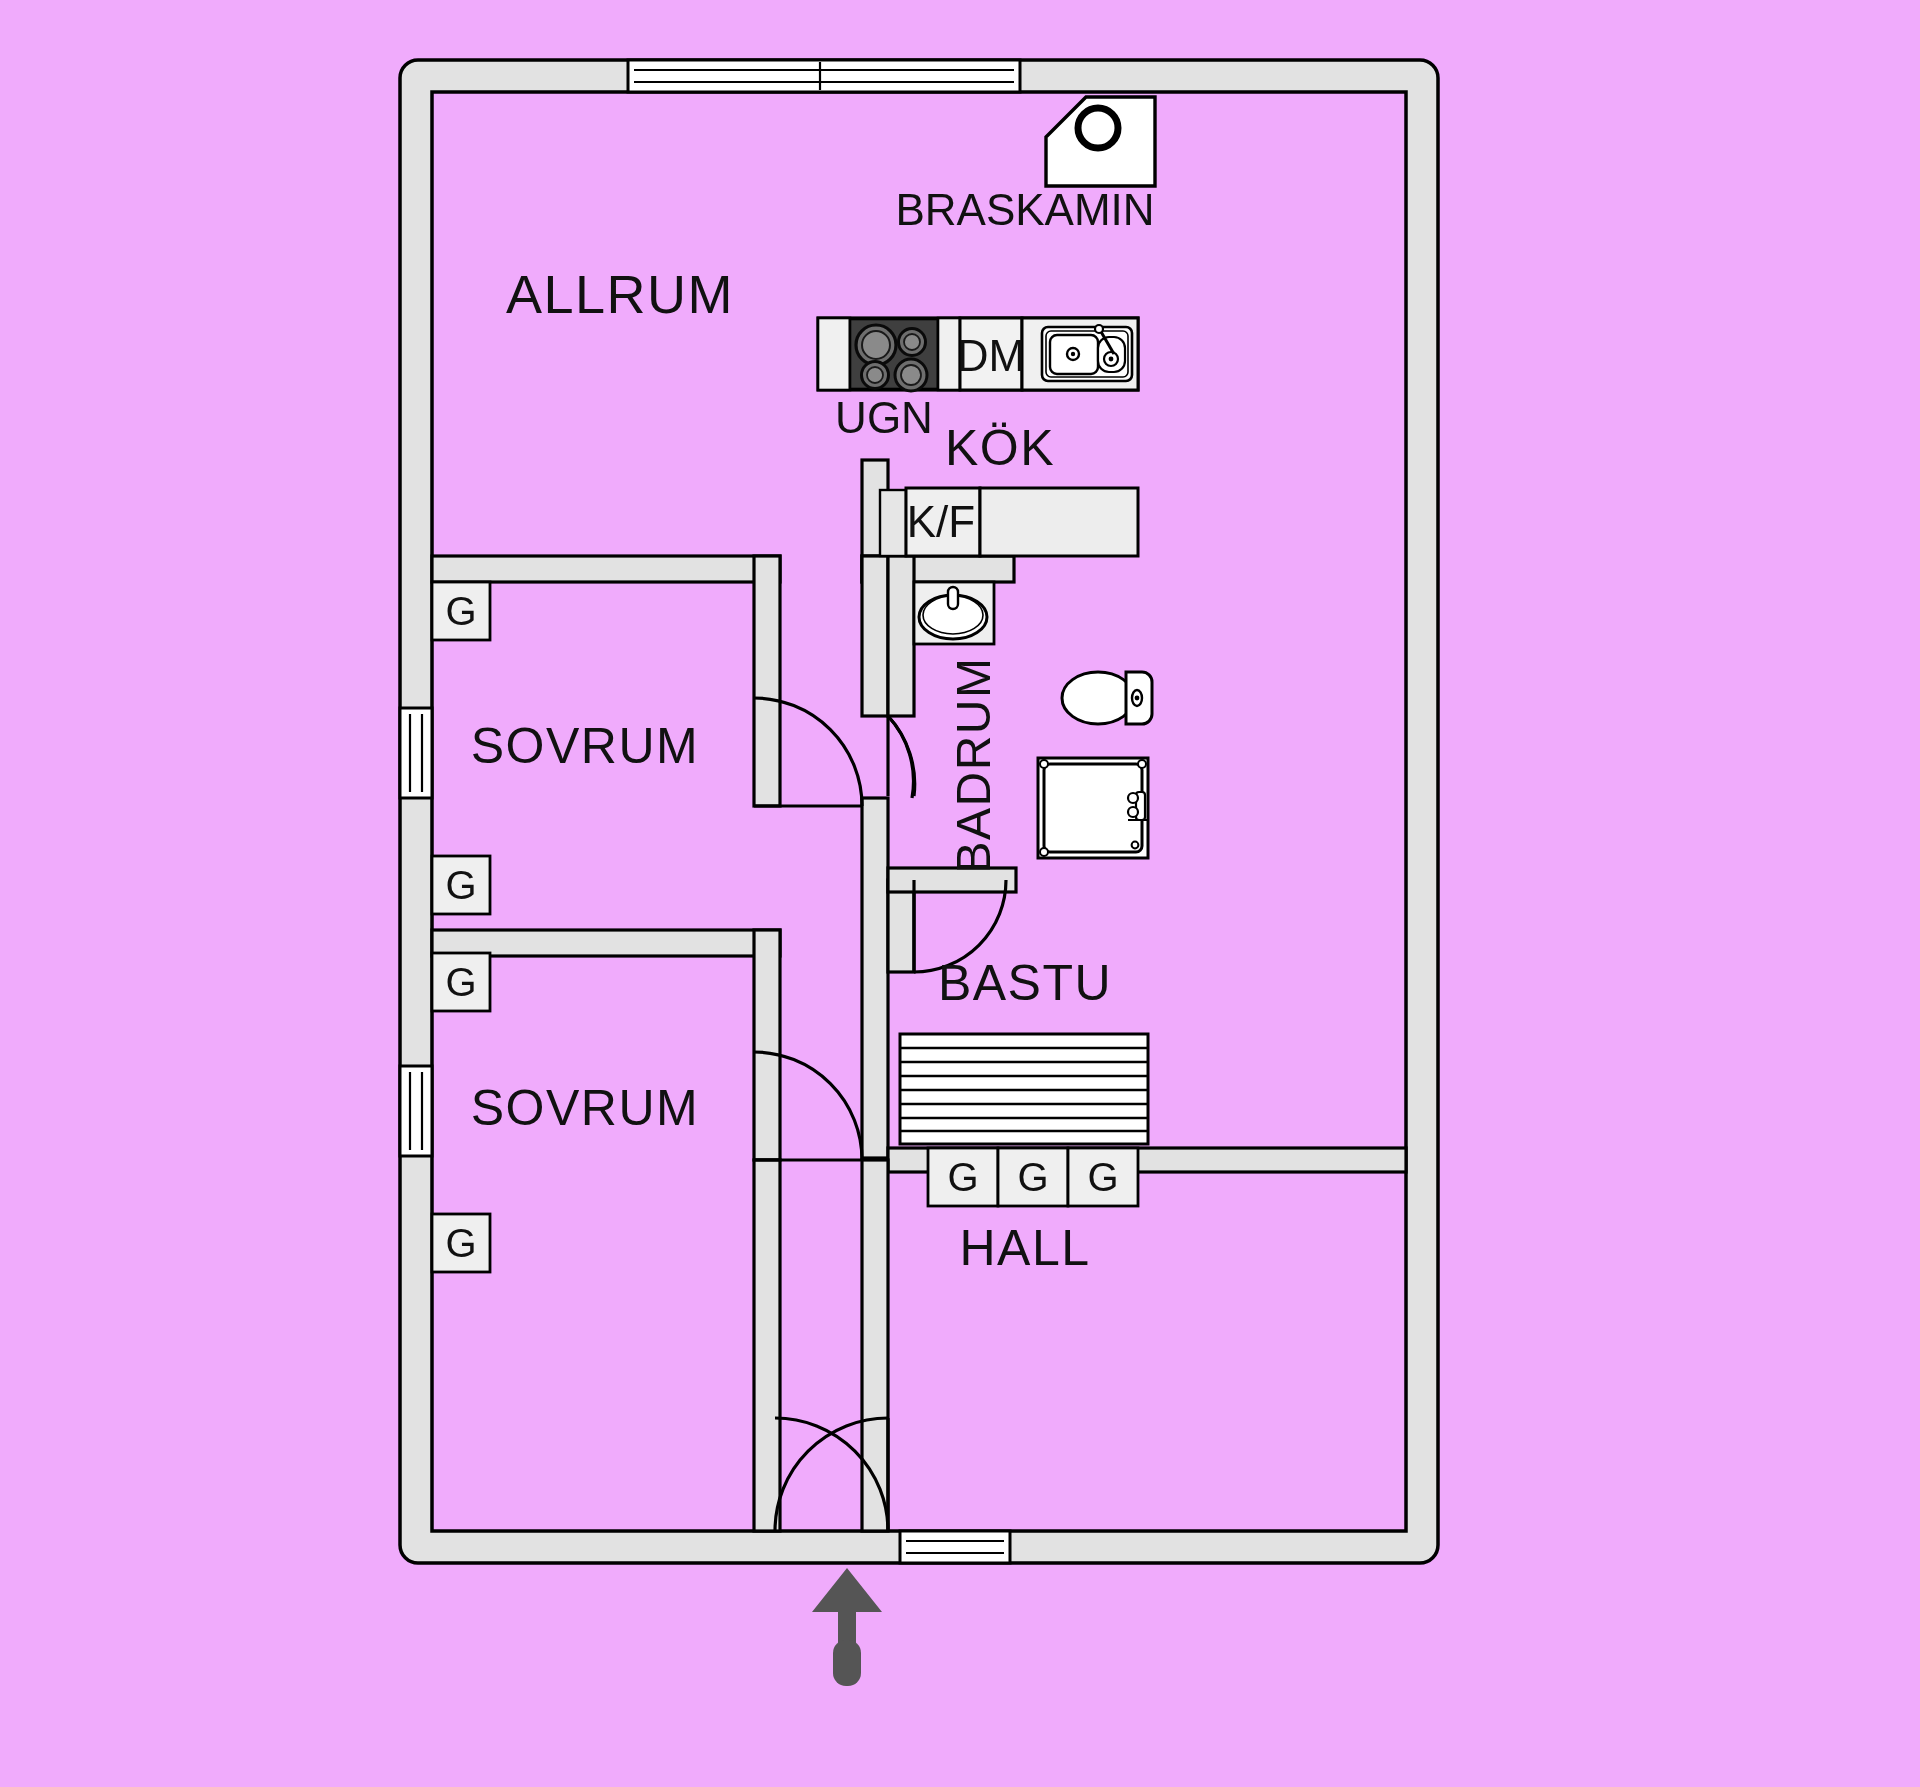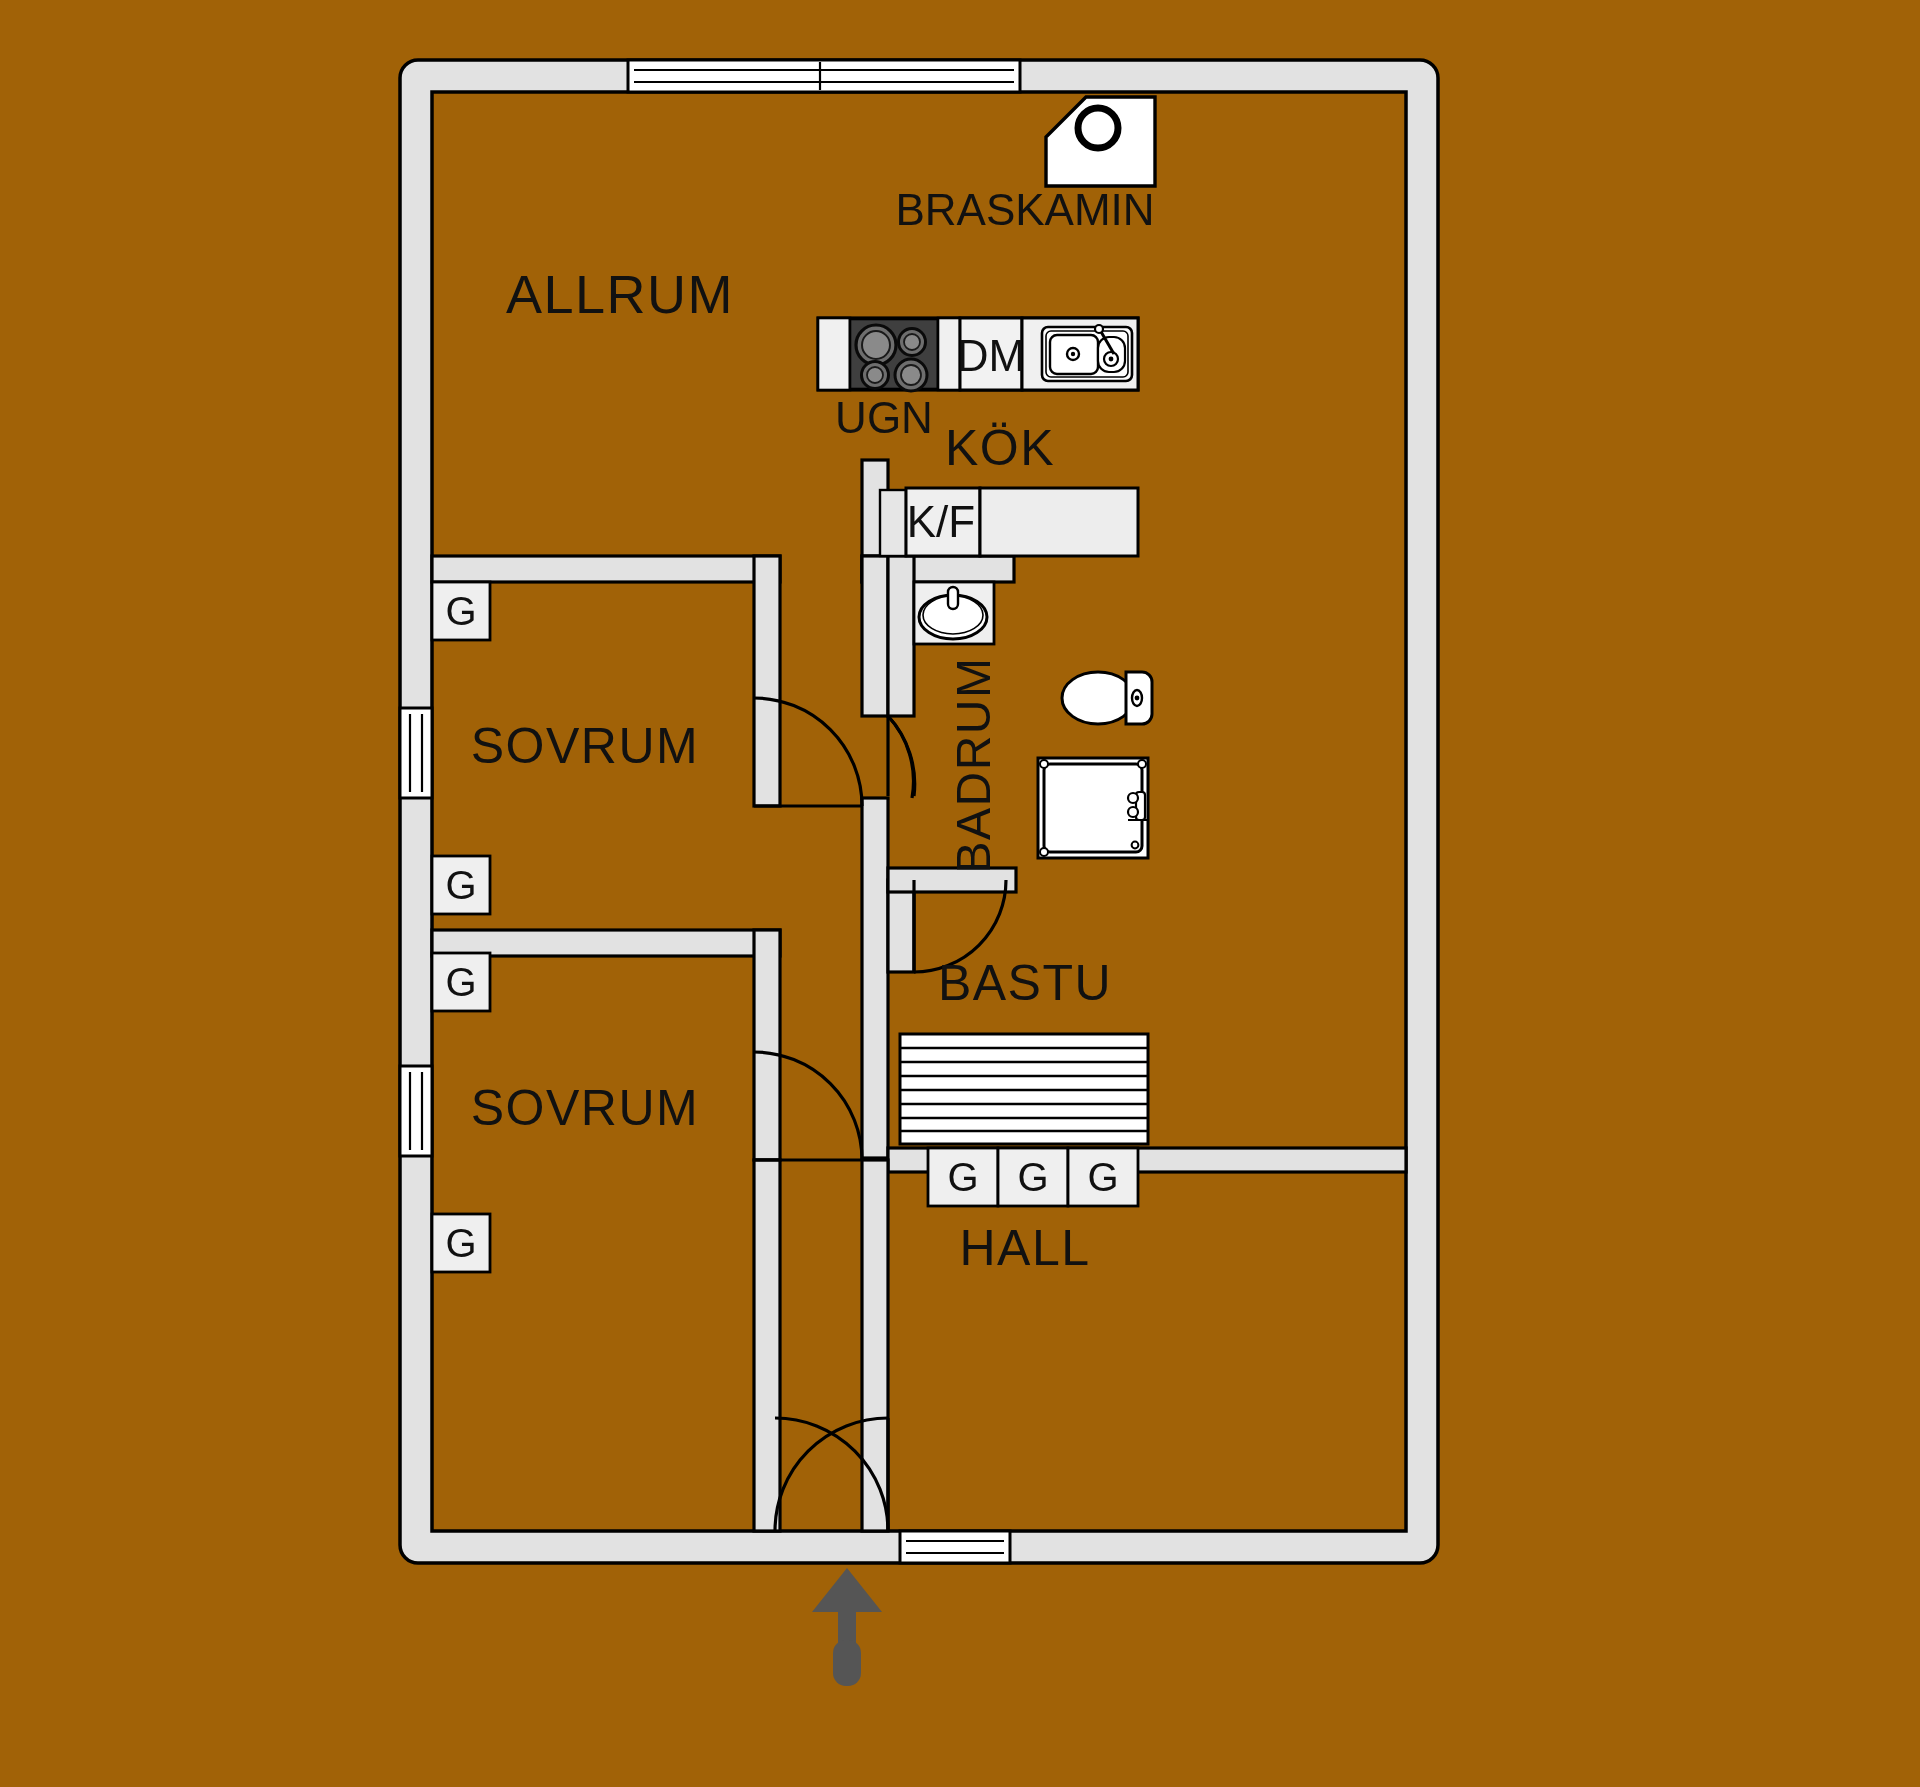--- a/index.html
+++ b/index.html
@@ -9,21 +9,21 @@
     background: #ffffff;
     width: 1920px;
     height: 1787px;
     overflow: hidden;
     font-family: "Liberation Sans", sans-serif;
   }
   #plan-root {
     position: relative;
     width: 1920px;
     height: 1787px;
-    background: #a16207;
+    background: #f0abfc;
   }
   svg.plan {
     display: block;
     width: 1920px;
     height: 1787px;
   }
   .room-label {
     font-family: "Liberation Sans", sans-serif;
     font-size: 46px;
     fill: #111111;

